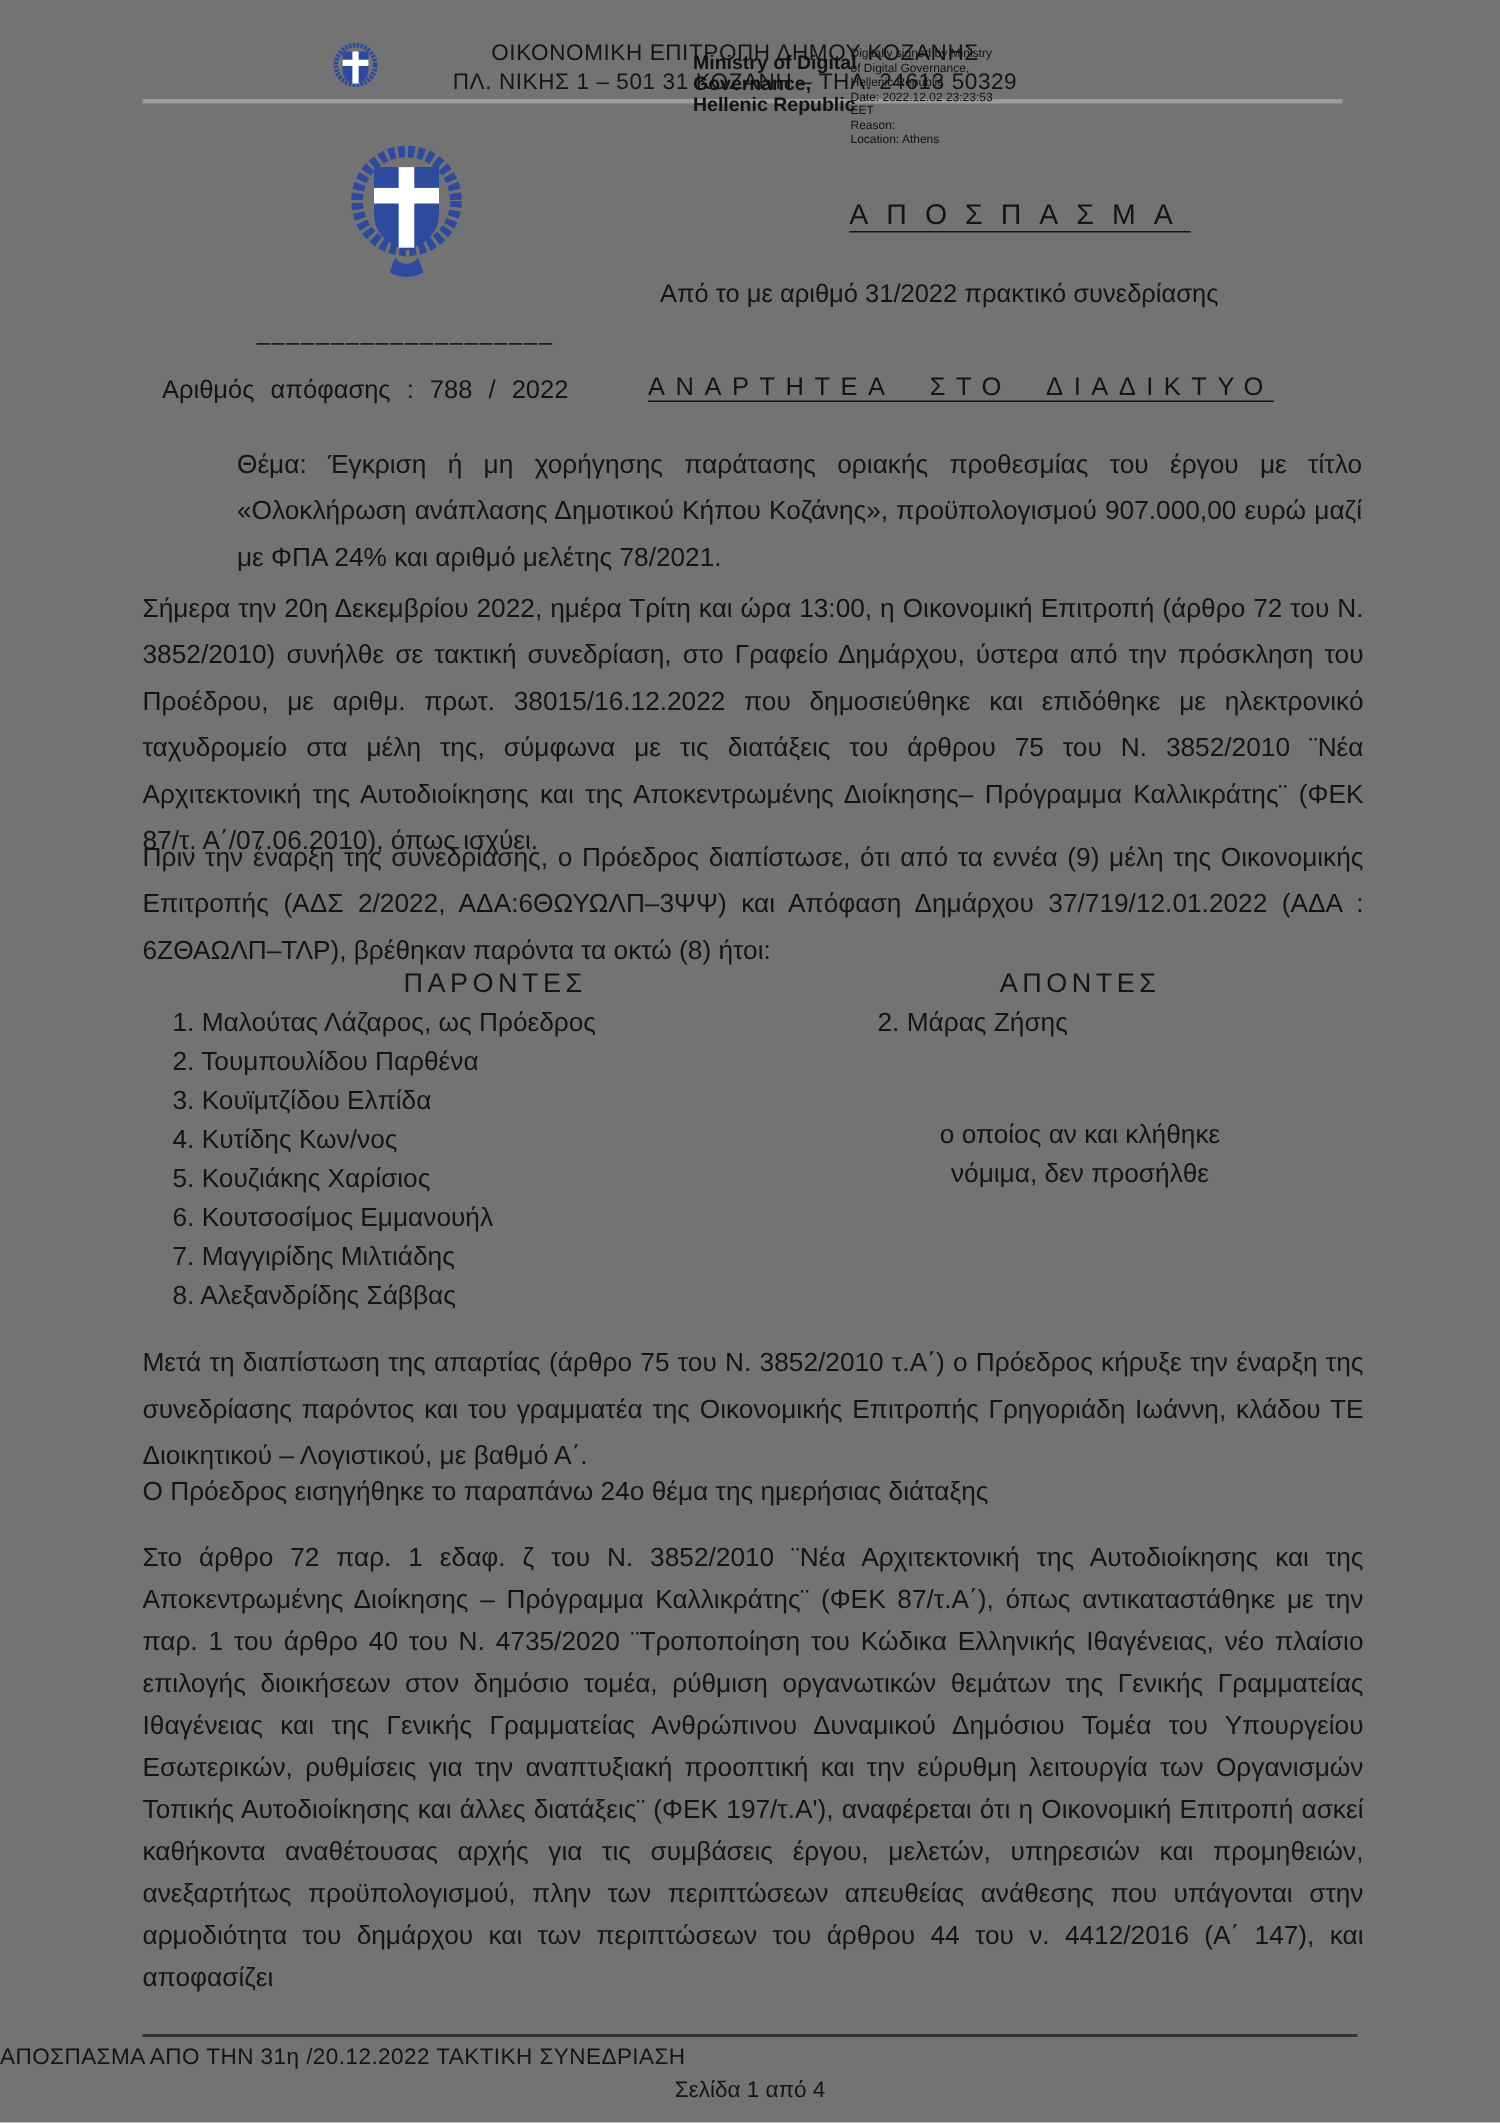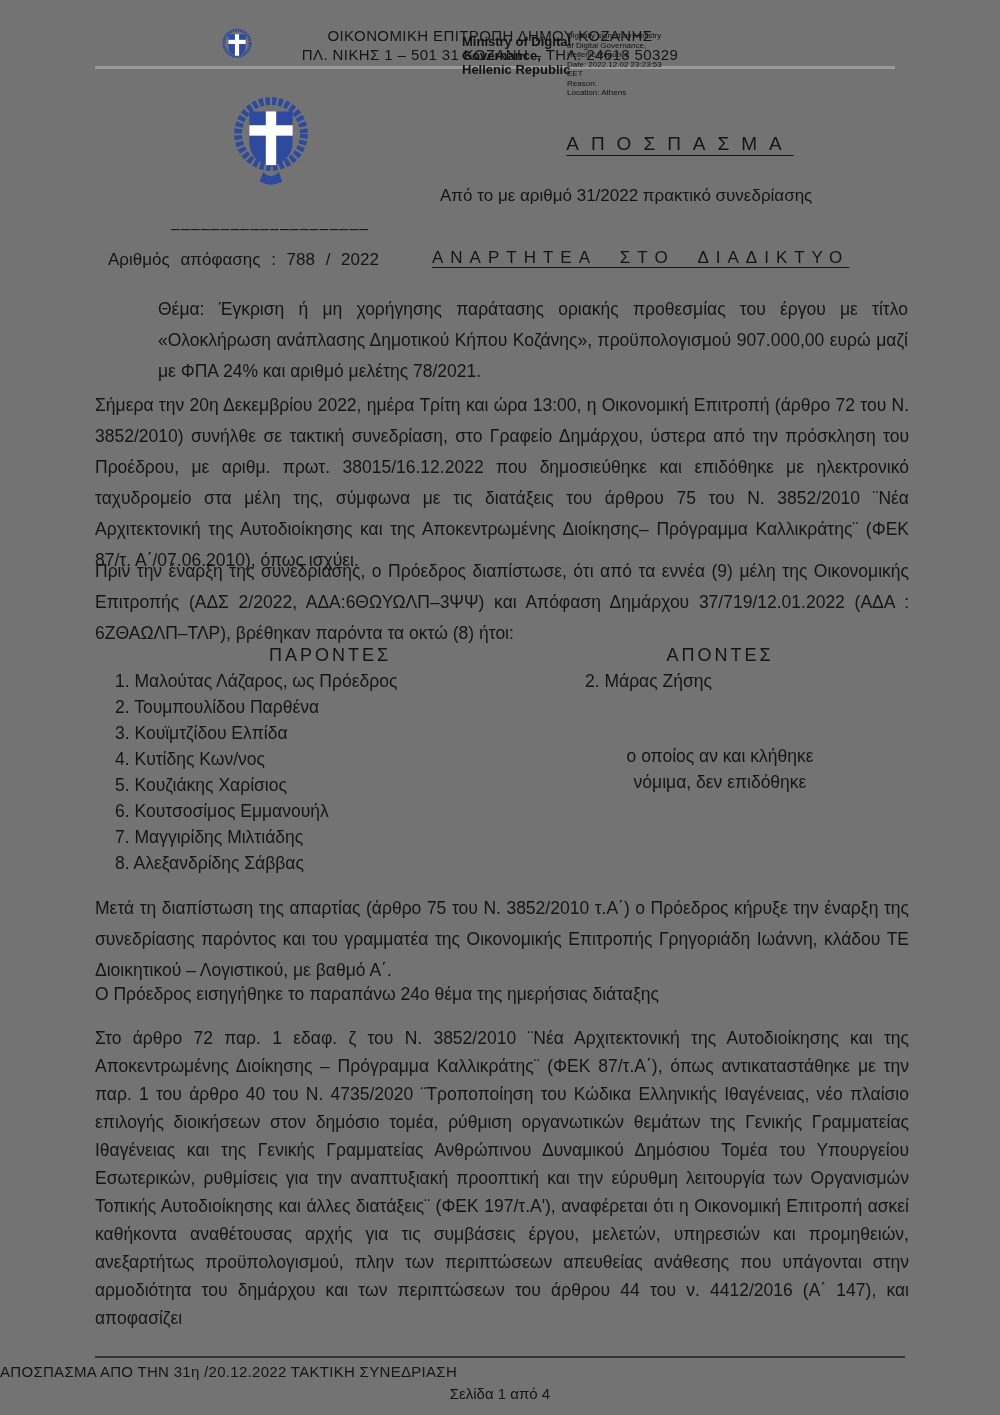--- a/index.html
+++ b/index.html
@@ -136,21 +136,21 @@
     <div>2. Τουμπουλίδου Παρθένα</div>
     <div>3. Κουϊμτζίδου Ελπίδα</div>
     <div>4. Κυτίδης Κων/νος</div>
     <div>5. Κουζιάκης  Χαρίσιος</div>
     <div>6. Κουτσοσίμος Εμμανουήλ</div>
     <div>7. Μαγγιρίδης Μιλτιάδης</div>
     <div>8. Αλεξανδρίδης Σάββας</div>
   </div>
   <div class="abs absent-item">2. Μάρας Ζήσης</div>
   <div class="abs absent-note1">ο οποίος αν και κλήθηκε</div>
-  <div class="abs absent-note2">νόμιμα, δεν επιδόθηκε</div>
+  <div class="abs absent-note2">νόμιμα, δεν προσήλθε</div>
 
   <div class="abs para p3">Μετά τη διαπίστωση της απαρτίας (άρθρο 75 του Ν. 3852/2010 τ.Α΄) ο Πρόεδρος κήρυξε την έναρξη της συνεδρίασης παρόντος και του γραμματέα της Οικονομικής Επιτροπής Γρηγοριάδη Ιωάννη, κλάδου ΤΕ Διοικητικού – Λογιστικού, με βαθμό Α΄.</div>
   <div class="abs p4">Ο Πρόεδρος εισηγήθηκε το παραπάνω 24ο θέμα της ημερήσιας διάταξης</div>
   <div class="abs para p5">Στο άρθρο 72 παρ. 1 εδαφ. ζ του Ν. 3852/2010 ¨Νέα Αρχιτεκτονική της Αυτοδιοίκησης και της Αποκεντρωμένης Διοίκησης – Πρόγραμμα Καλλικράτης¨ (ΦΕΚ 87/τ.Α΄), όπως αντικαταστάθηκε με την παρ. 1 του άρθρο 40 του Ν. 4735/2020 ¨Τροποποίηση του Κώδικα Ελληνικής Ιθαγένειας, νέο πλαίσιο επιλογής διοικήσεων στον δημόσιο τομέα, ρύθμιση οργανωτικών θεμάτων της Γενικής Γραμματείας Ιθαγένειας και της Γενικής Γραμματείας Ανθρώπινου Δυναμικού Δημόσιου Τομέα του Υπουργείου Εσωτερικών, ρυθμίσεις για την αναπτυξιακή προοπτική και την εύρυθμη λειτουργία των Οργανισμών Τοπικής Αυτοδιοίκησης και άλλες διατάξεις¨ (ΦΕΚ 197/τ.Α'), αναφέρεται ότι η Οικονομική Επιτροπή ασκεί καθήκοντα αναθέτουσας αρχής για τις συμβάσεις έργου, μελετών, υπηρεσιών και προμηθειών, ανεξαρτήτως προϋπολογισμού, πλην των περιπτώσεων απευθείας ανάθεσης που υπάγονται στην αρμοδιότητα του δημάρχου και των περιπτώσεων του άρθρου 44 του ν. 4412/2016  (Α΄ 147), και αποφασίζει</div>
 
   <div class="abs ftr-rule"></div>
   <div class="abs ftr-1">ΑΠΟΣΠΑΣΜΑ ΑΠΟ ΤΗΝ 31η /20.12.2022  ΤΑΚΤΙΚΗ  ΣΥΝΕΔΡΙΑΣΗ</div>
   <div class="abs ftr-2">Σελίδα 1 από 4</div>
 
 </div>

